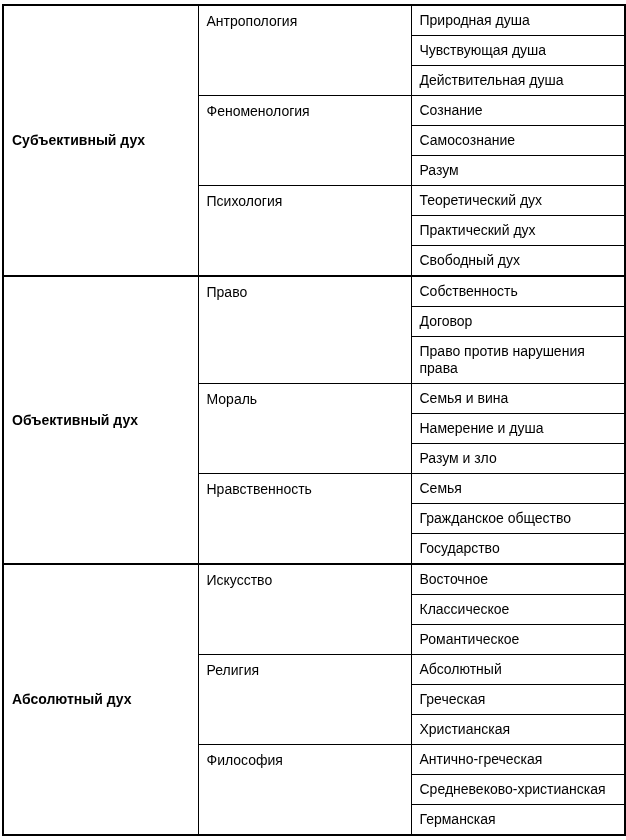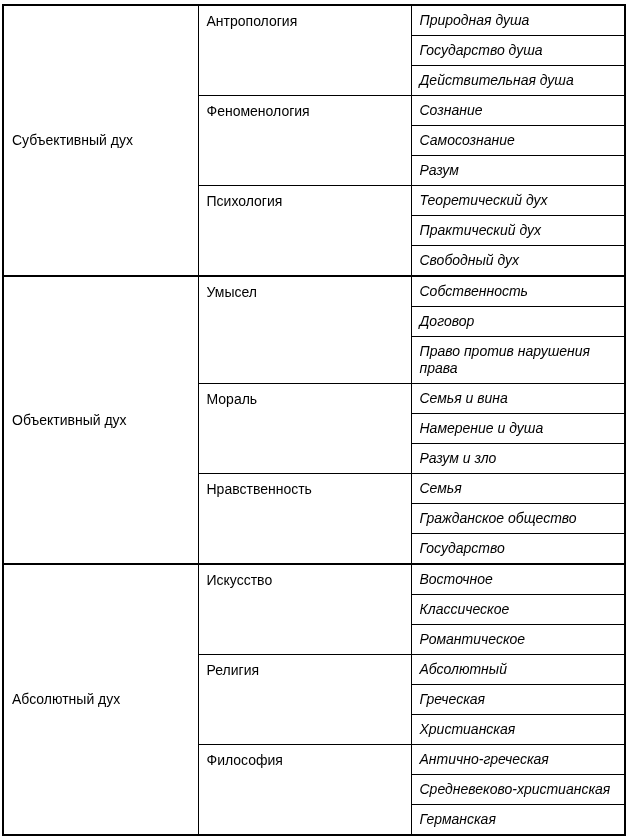--- a/index.html
+++ b/index.html
@@ -30,30 +30,29 @@
     font-size: 14px;
     line-height: 17px;
     color: #000000;
     padding: 6px 8px;
     box-sizing: border-box;
     height: 30px;
     overflow: hidden;
     background: #ffffff;
   }
   td.c1 {
-    font-weight: normal;
+    font-weight: bold;
     vertical-align: middle;
   }
   td.c2 {
     vertical-align: top;
     padding-top: 7px;
   }
   td.c3 {
     vertical-align: middle;
-    font-style: italic;
   }
   tr.section-start td {
     border-top: 2px solid #000000;
   }
 </style>
 </head>
 <body>
 
 <div class="page">
   <table class="spirit-table">
@@ -63,21 +62,21 @@
         <col class="col3">
     </colgroup>
     <tbody>
 
       <tr>
         <td class="c1" rowspan="9">Субъективный дух</td>
         <td class="c2" rowspan="3">Антропология</td>
         <td class="c3">Природная душа</td>
       </tr>
       <tr>
-        <td class="c3">Государство душа</td>
+        <td class="c3">Чувствующая душа</td>
       </tr>
       <tr>
         <td class="c3">Действительная душа</td>
       </tr>
       <tr>
         <td class="c2" rowspan="3">Феноменология</td>
         <td class="c3">Сознание</td>
       </tr>
       <tr>
         <td class="c3">Самосознание</td>
@@ -91,21 +90,21 @@
       </tr>
       <tr>
         <td class="c3">Практический дух</td>
       </tr>
       <tr>
         <td class="c3">Свободный дух</td>
       </tr>
 
       <tr class="section-start">
         <td class="c1" rowspan="9">Объективный дух</td>
-        <td class="c2" rowspan="3">Умысел</td>
+        <td class="c2" rowspan="3">Право</td>
         <td class="c3">Собственность</td>
       </tr>
       <tr>
         <td class="c3">Договор</td>
       </tr>
       <tr>
         <td class="c3">Право против нарушения права</td>
       </tr>
       <tr>
         <td class="c2" rowspan="3">Мораль</td>

